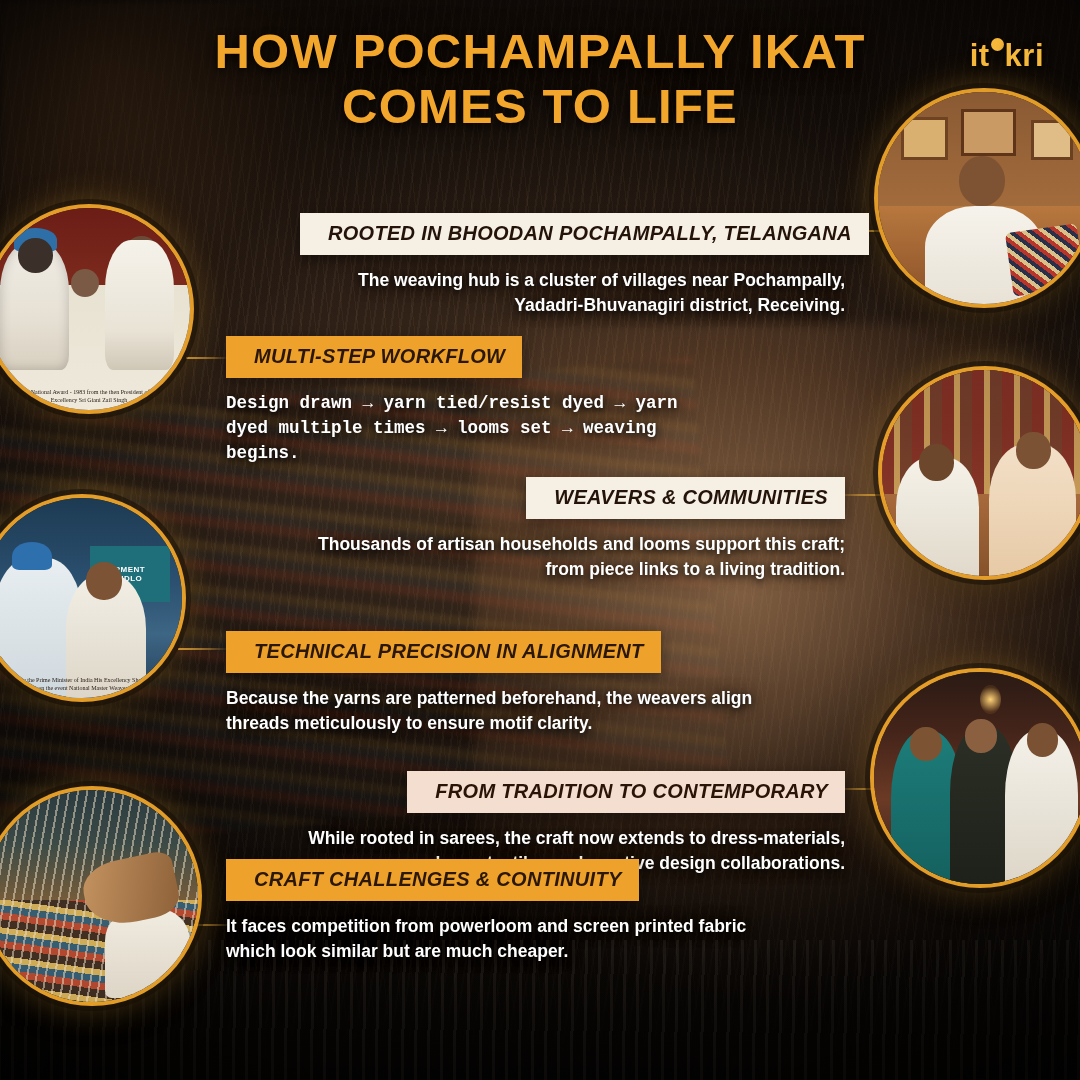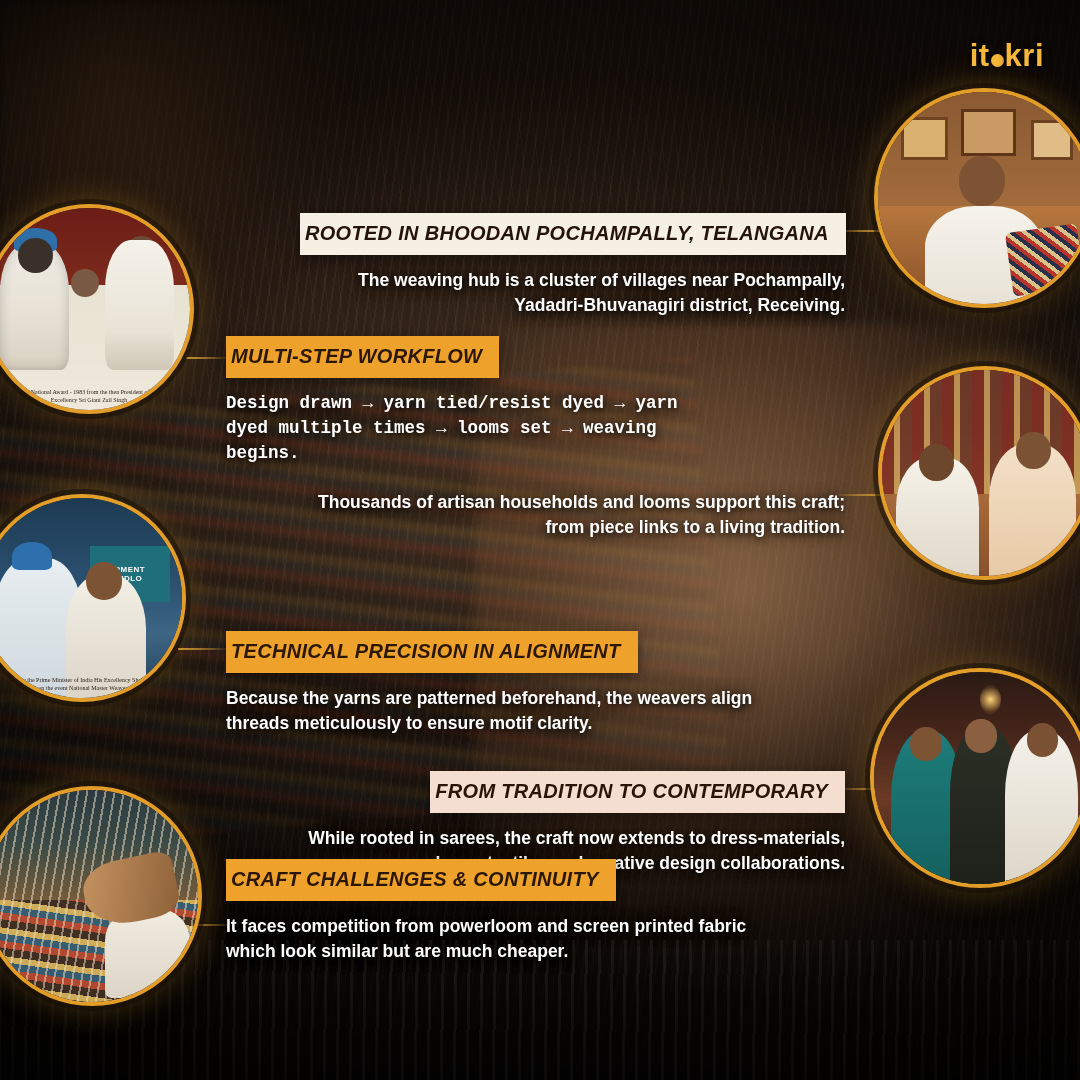--- a/index.html
+++ b/index.html
@@ -95,21 +95,21 @@
     color: #f2a62c;
     text-shadow: 0 3px 10px rgba(0,0,0,0.75), 0 0 26px rgba(0,0,0,0.5);
     padding: 0 120px;
   }
 
   .brand {
     position: absolute;
     right: 36px; top: 38px;
     z-index: 8;
     display: flex;
-    align-items: flex-end;
+    align-items: flex-start;
     font-size: 31px;
     font-weight: 800;
     color: #f6b83a;
     letter-spacing: .5px;
     text-shadow: 0 2px 8px rgba(0,0,0,.7);
   }
   .brand .dot {
     display: inline-block;
     width: 13px; height: 13px;
     border-radius: 50%;
@@ -117,21 +117,21 @@
     margin: 0 1px 7px 1px;
   }
 
   
   .row {
     position: absolute;
     z-index: 5;
   }
   .tag {
     display: inline-block;
-    padding: 9px 17px 10px 5px;
+    padding: 9px 17px 10px 28px;
     font-size: 20px;
     font-weight: 800;
     font-style: italic;
     letter-spacing: .3px;
     color: #2b1a0c;
     box-shadow: 0 4px 14px rgba(0,0,0,0.45);
     white-space: nowrap;
   }
   .tag.cream { background: #f5efe4; color: #241309; }
   .tag.amber { background: #efa22b; color: #2b1705; }
@@ -364,20 +364,23 @@
   <div class="bg-layer">
     <div class="bg-warp"></div>
     <div class="bg-warp2"></div>
     <div class="bg-cloth"></div>
     <div class="bg-hands"></div>
     <div class="bg-topleft"></div>
     <div class="bg-bottom"></div>
     <div class="bg-vignette"></div>
   </div>
 
+  <div class="title-wrap">
+    <h1 class="title">HOW POCHAMPALLY IKAT COMES TO LIFE</h1>
+  </div>
 
   <div class="brand">
     <span>it</span>
       <span class="dot"></span>
       <span>kri</span>
   </div>
 
   <div class="photo sc-award1" style="left:-12px; top:208px; width:202px; height:202px;">
     <div class="inner">
       <div class="turban"></div>
@@ -457,20 +460,23 @@
   </div>
 
   <div class="row" style="left:226px; top:336px; width:560px;">
     <div class="align-left">
       <span class="tag amber">MULTI-STEP WORKFLOW</span>
     </div>
     <div class="body-text align-left" style="max-width:500px;font-family:Liberation Mono, monospace;">Design drawn → yarn tied/resist dyed → yarn dyed multiple times → looms set → weaving begins.</div>
   </div>
 
   <div class="row" style="left:300px; top:477px; width:545px;">
+    <div class="align-right">
+      <span class="tag cream">WEAVERS &amp; COMMUNITIES</span>
+    </div>
     <div class="body-text align-right" style="margin-left:auto;">Thousands of artisan households and looms support this craft; from piece links to a living tradition.</div>
   </div>
 
   <div class="row" style="left:290px; top:771px; width:555px;">
     <div class="align-right">
       <span class="tag peach">FROM TRADITION TO CONTEMPORARY</span>
     </div>
     <div class="body-text align-right" style="margin-left:auto;">While rooted in sarees, the craft now extends to dress-materials, home textiles and creative design collaborations.</div>
   </div>
 

